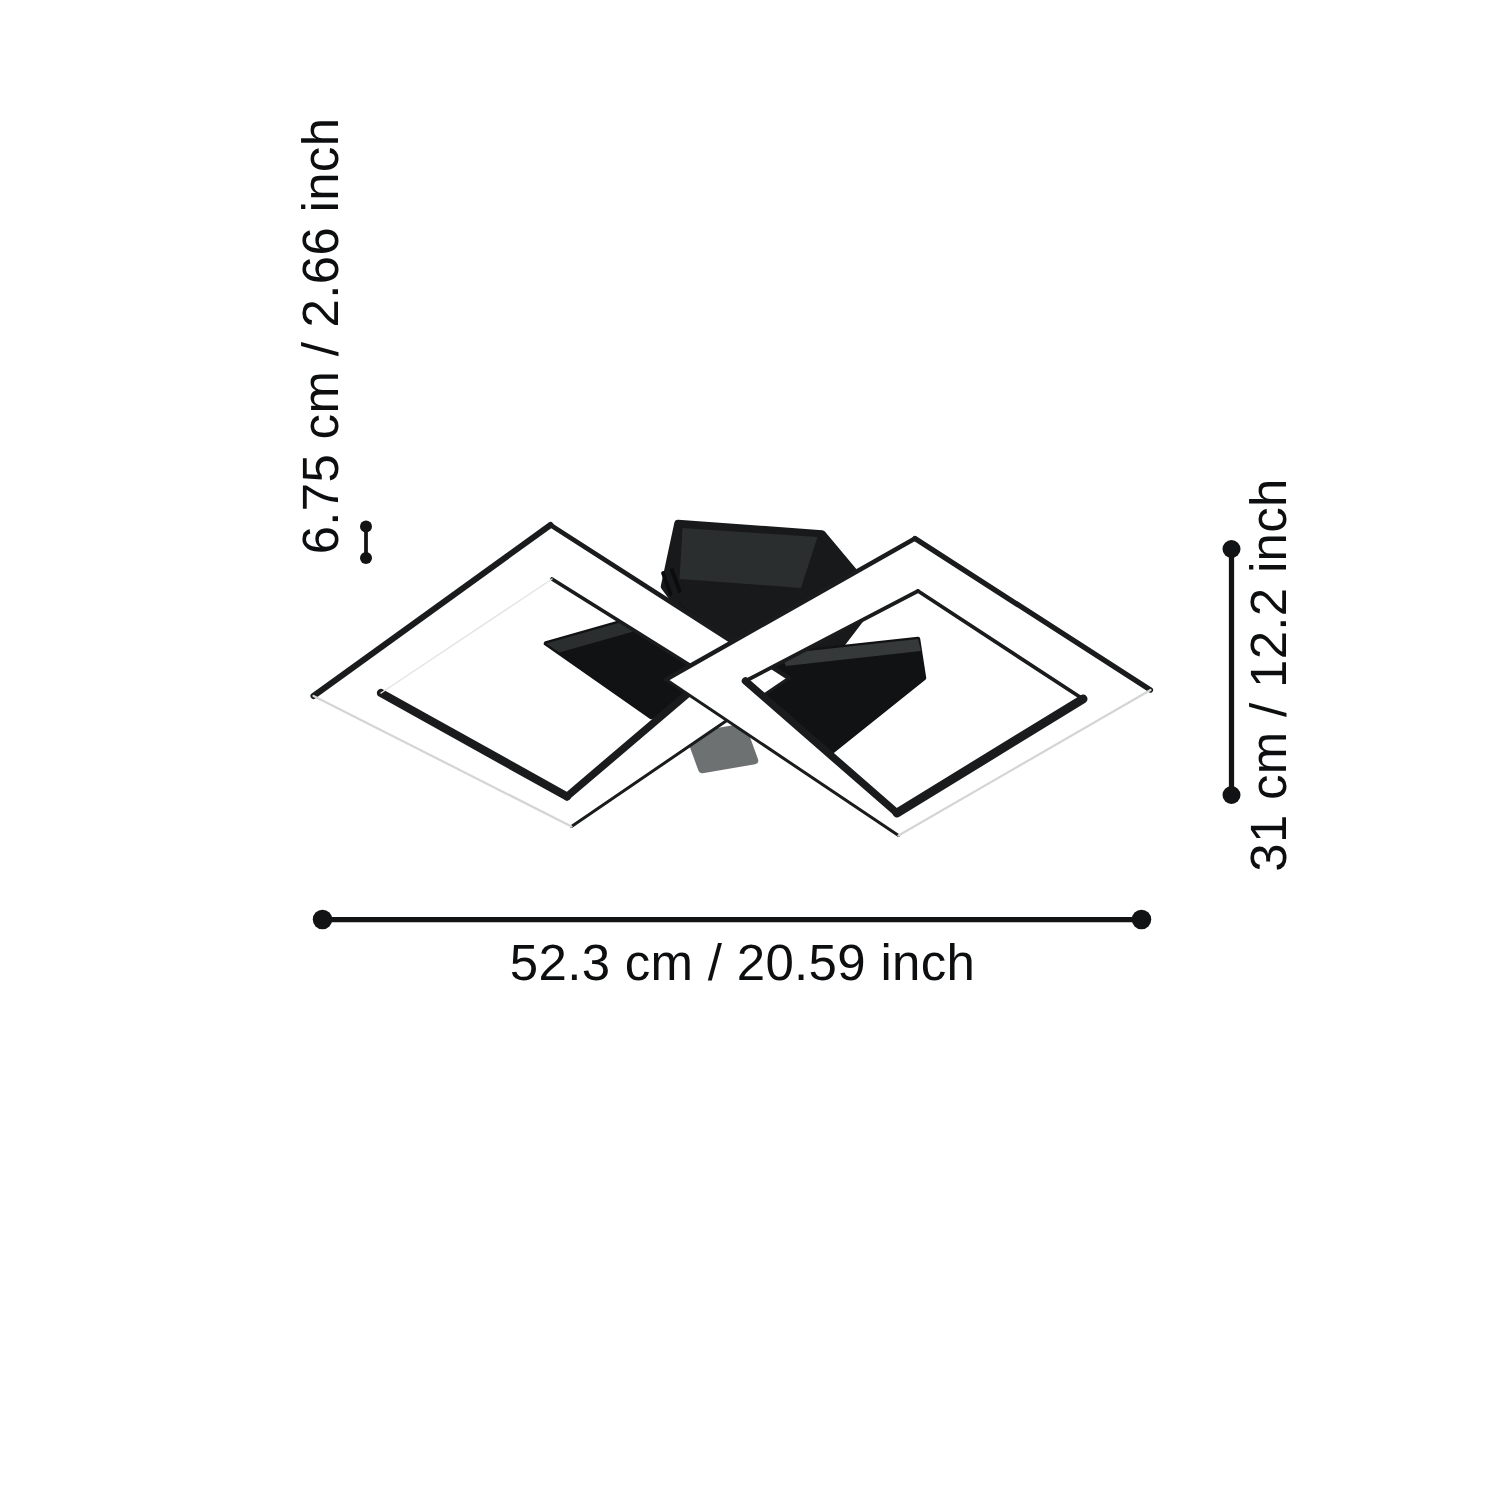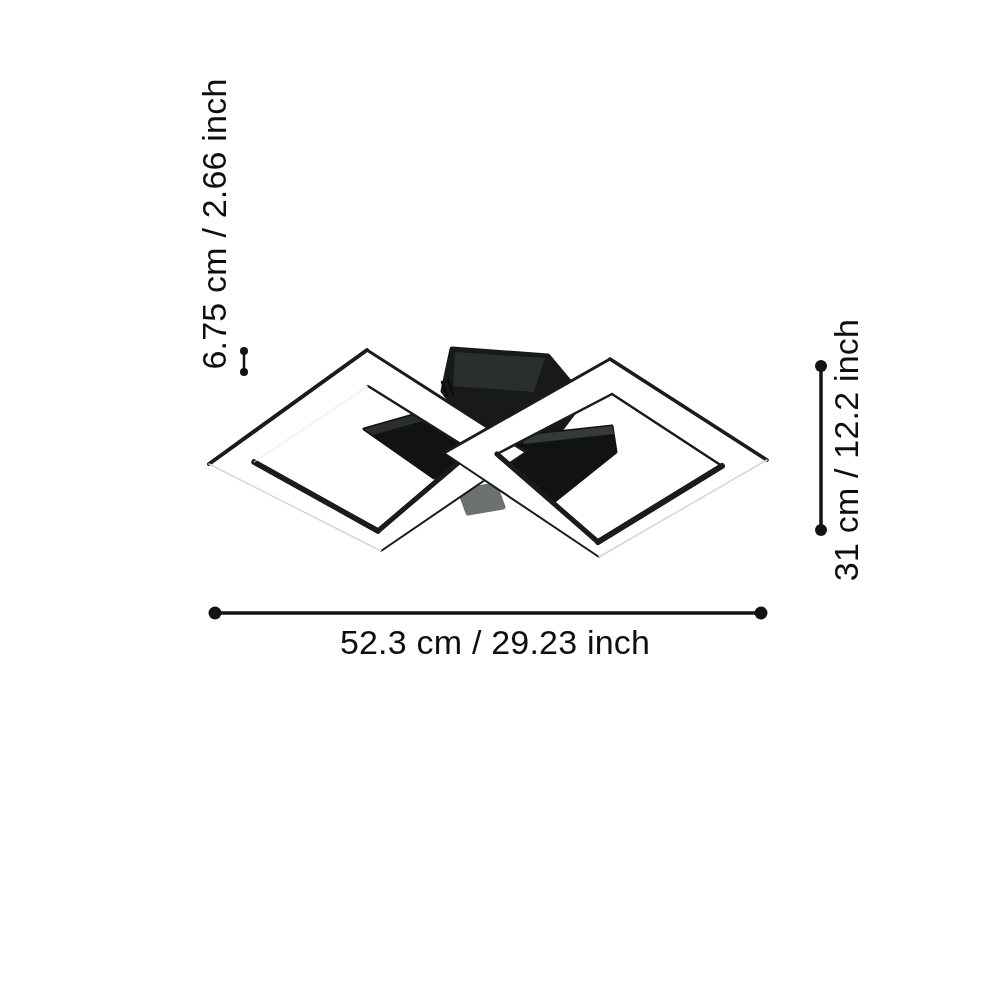--- a/index.html
+++ b/index.html
@@ -110,14 +110,14 @@
           <circle cx="761" cy="613" r="6.5" stroke="none"></circle>
         </g>
       </g>
     </g>
   </svg>
 
   <div id="depth-label" class="dim-label vertical">6.75 cm / 2.66 inch</div>
 
   <div id="height-label" class="dim-label vertical">31 cm / 12.2 inch</div>
 
-  <div id="width-label" class="dim-label">52.3 cm / 29.23 inch</div>
+  <div id="width-label" class="dim-label">52.3 cm / 20.59 inch</div>
 </div>
 
 </body></html>

